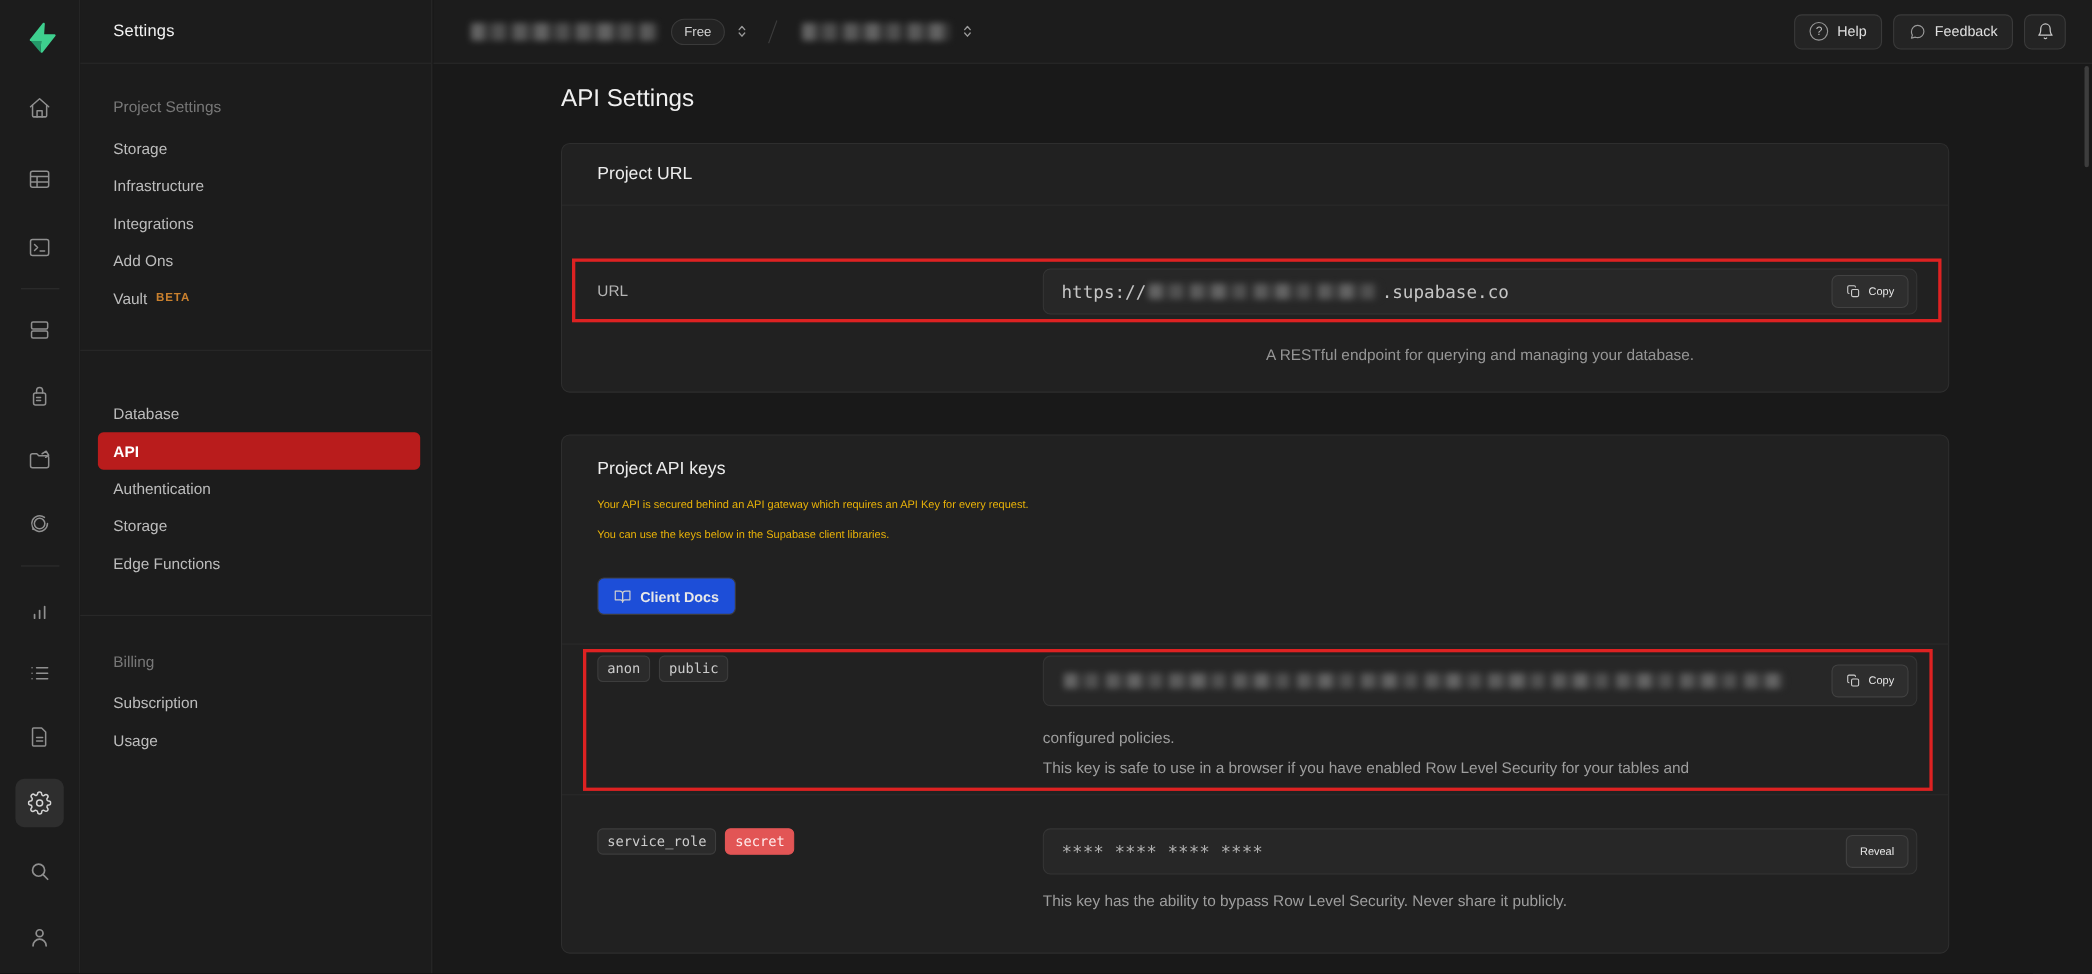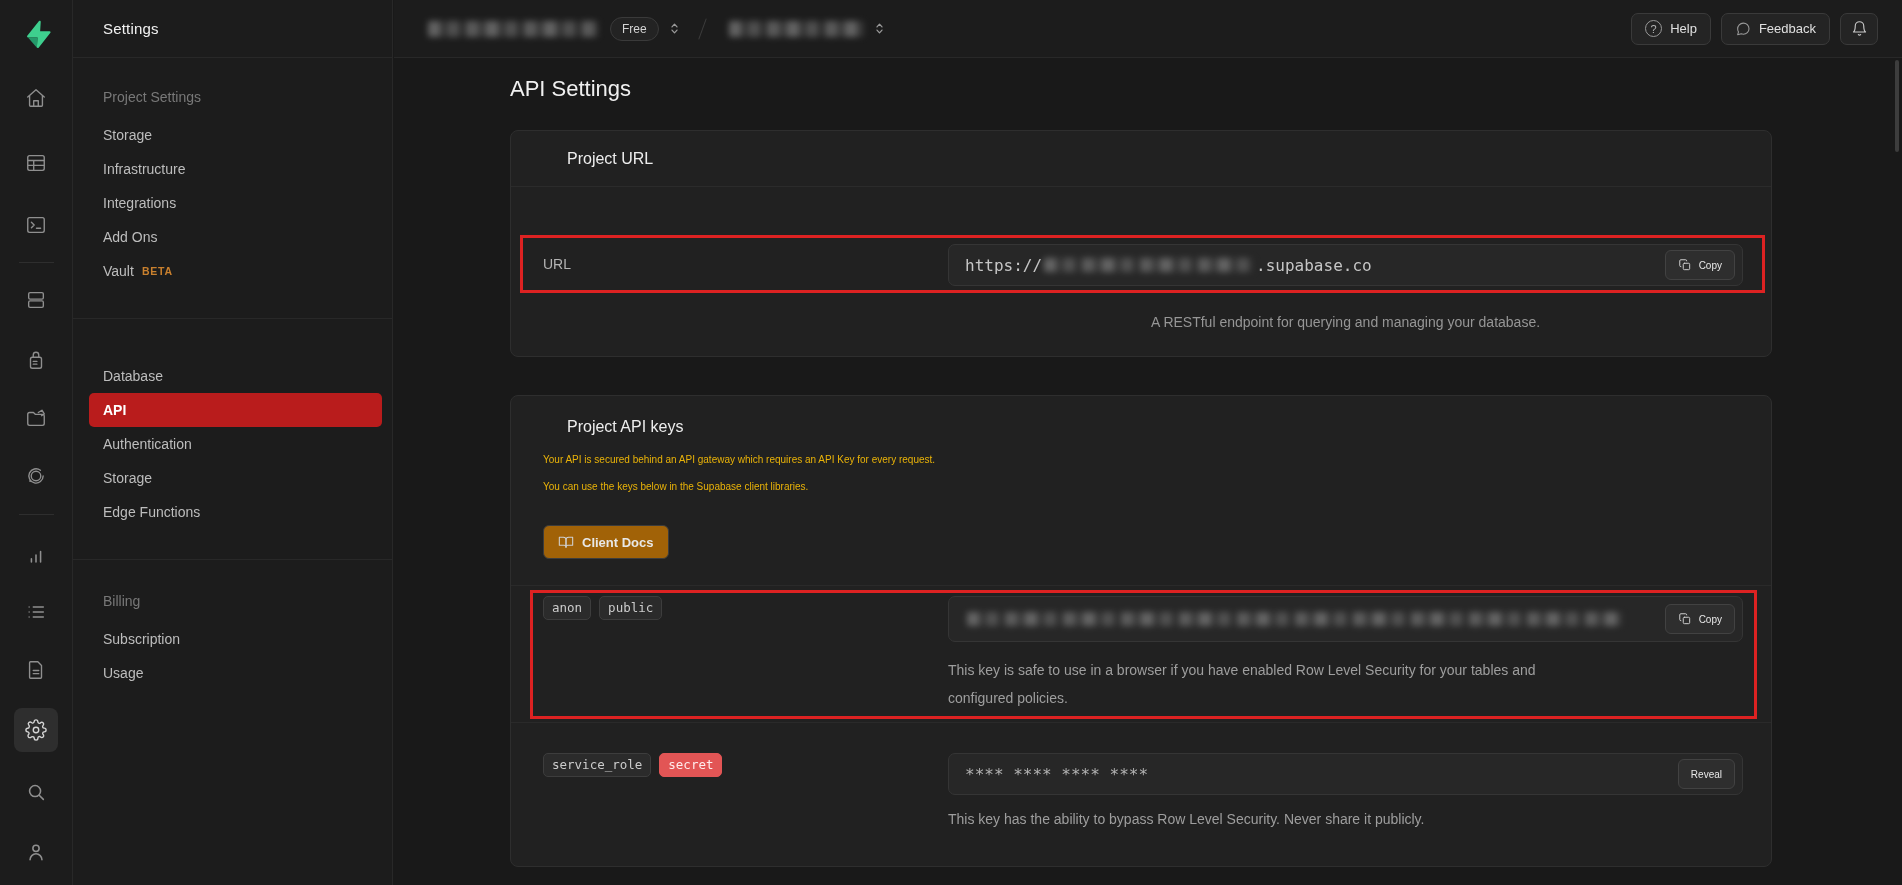--- a/index.html
+++ b/index.html
@@ -41,34 +41,34 @@
   .tb-btn { display:inline-flex; align-items:center; gap:8px; height:32px; padding:0 13px; background:#242424; border:1px solid #3a3a3a; border-radius:7px; color:#e0e0e0; font-size:13px; cursor:pointer; }
   .tb-icon-btn { width:38px; justify-content:center; padding:0; }
   .qmark { width:17px; height:17px; border:1.3px solid #989898; border-radius:50%; display:flex; align-items:center; justify-content:center; font-size:11px; color:#b5b5b5; }
 
   .content-title { position:absolute; left:116px; top:76px; font-size:22px; font-weight:400; color:#f0f0f0; }
 
   .card { position:absolute; left:116px; width:1262px; background:#212121; border:1px solid #2e2e2e; border-radius:8px; }
   .card1 { top:130px; height:227px; }
   .card2 { top:395px; height:472px; }
   .card-header { height:56px; display:flex; align-items:center; padding-left:32px; border-bottom:1px solid #2b2b2b; }
-  .card-title { font-size:16px; color:#ededed; font-weight:500;margin-left:24px; }
+  .card-title { font-size:16px; color:#ededed; font-weight:500; }
 
   .row-grid { display:grid; grid-template-columns:405px 1fr; padding-left:32px; padding-right:28px; }
   .card1 .row-grid { padding-top:57px; }
   .row-label { font-size:14px; color:#b4b4b4; padding-top:12px; }
   .field { position:relative; height:42px; background:#272727; border:1px solid #353535; border-radius:7px; display:flex; align-items:center; padding:0 100px 0 16px; }
   .mono { font-family:"DejaVu Sans Mono", monospace; font-size:16px; color:#c6c6c6; }
   .field .redacted { height:14px; margin:0 2px; }
   .mini-btn { position:absolute; right:7px; top:50%; transform:translateY(-50%); display:inline-flex; align-items:center; gap:7px; height:30px; padding:0 12px; background:#2e2e2e; border:1px solid #424242; border-radius:6px; color:#e8e8e8; font-size:10px; cursor:pointer; }
   .field-desc { grid-column:2; font-size:14px; color:#969696; margin-top:26px; line-height:20px;text-align:center; }
 
   .keys-header { padding:22px 32px 0 32px; }
   .keys-intro { margin-top:10px; font-size:10px; color:#eab308; line-height:27px; }
-  .docs-btn { margin-top:25px; display:inline-flex; align-items:center; gap:8px; height:34px; padding:0 14px; background:#a16207; border:1px solid #3c3c3c; border-radius:6px; color:#e8e8e8; font-size:13px; font-weight:600; cursor:pointer; }
+  .docs-btn { margin-top:25px; display:inline-flex; align-items:center; gap:8px; height:34px; padding:0 14px; background:#1d4ed8; border:1px solid #3c3c3c; border-radius:6px; color:#e8e8e8; font-size:13px; font-weight:600; cursor:pointer; }
   .keys-header-wrap { padding-bottom:26px; }
 
   .key-row { border-top:1px solid #2a2a2a; }
   .key-row .row-grid { padding-top:10px; padding-bottom:10px; }
   .key-row.service .row-grid { padding-top:30px; padding-bottom:36px; }
   .badges { display:flex; gap:8px; align-items:flex-start; }
   .badge { font-family:"DejaVu Sans Mono", monospace; font-size:12.5px; color:#cccccc; background:#2b2b2b; border:1px solid #3d3d3d; border-radius:5px; padding:3px 8px; line-height:16px; }
   .badge.secret { background:#e25555; border-color:#e25555; color:#ffecec; }
   .field.anon-field { height:46px; }
   .key-desc { grid-column:2; font-size:14px; color:#9e9e9e; margin-top:14px; line-height:28px; }
@@ -313,22 +313,22 @@
               <span class="redacted" style="width:655px"></span>
               <button class="mini-btn">
                 <svg width="14" height="14" viewBox="0 0 24 24" fill="none" stroke="#cfcfcf" stroke-width="1.7" stroke-linecap="round" stroke-linejoin="round">
                     <rect x="9" y="9" width="11" height="11" rx="2"></rect>
                     <path d="M5 15a2 2 0 01-2-2V5a2 2 0 012-2h8a2 2 0 012 2"></path>
                   </svg>
                 <span>Copy</span>
               </button>
             </div>
             <div class="key-desc">
+              <div>configured policies.</div>
               <div>This key is safe to use in a browser if you have enabled Row Level Security for your tables and</div>
-              <div>configured policies.</div>
             </div>
           </div>
         </div>
       </div>
 
       <div class="key-row service">
         <div class="row-grid">
           <div class="badges">
             <span class="badge">service_role</span>
             <span class="badge secret">secret</span>

